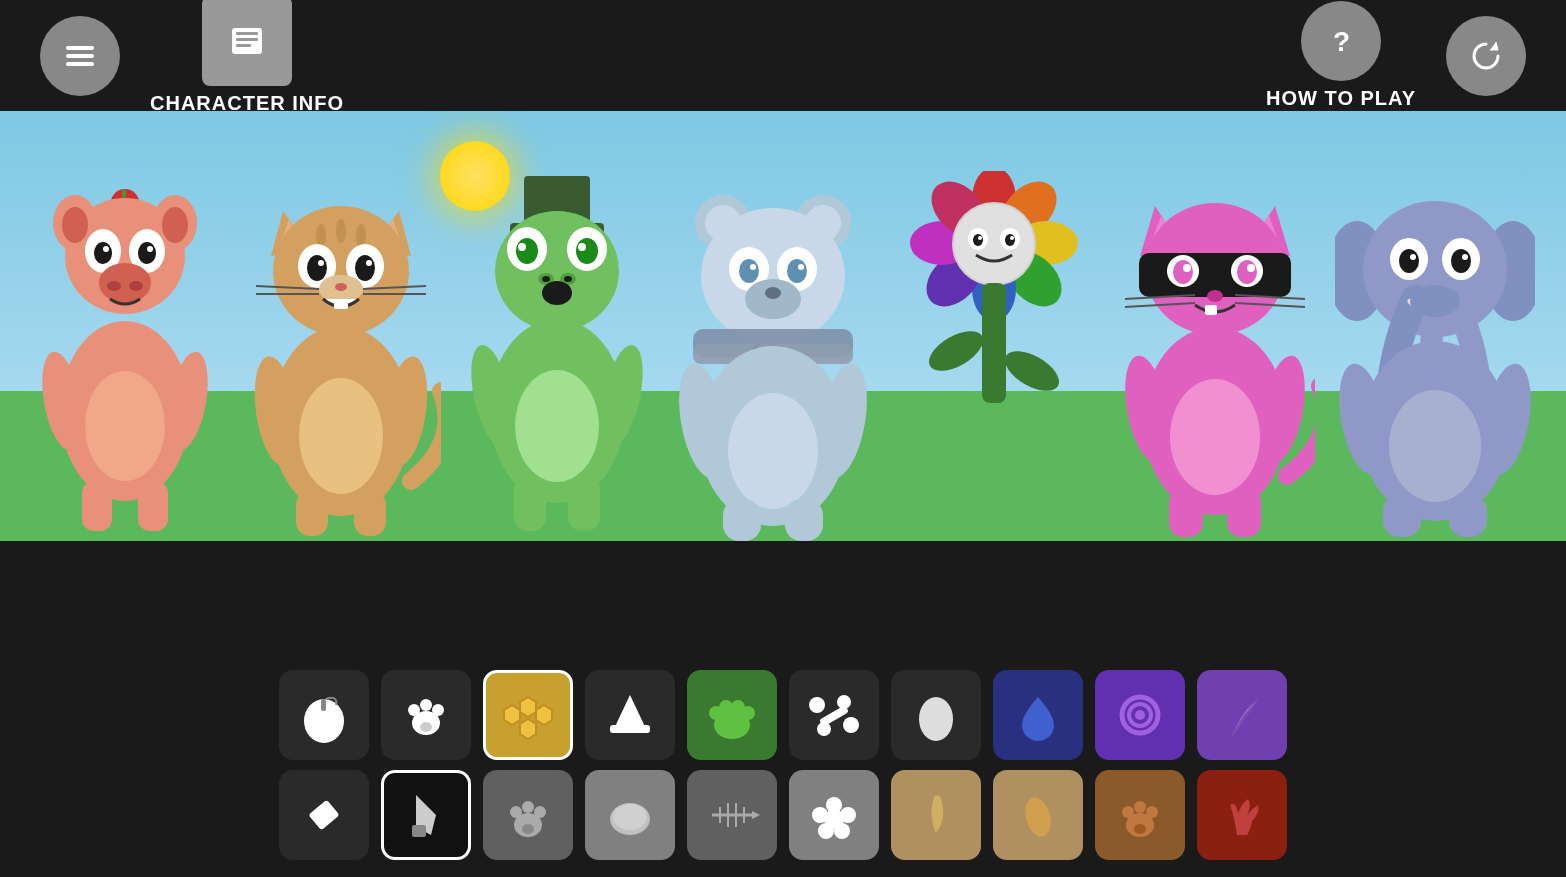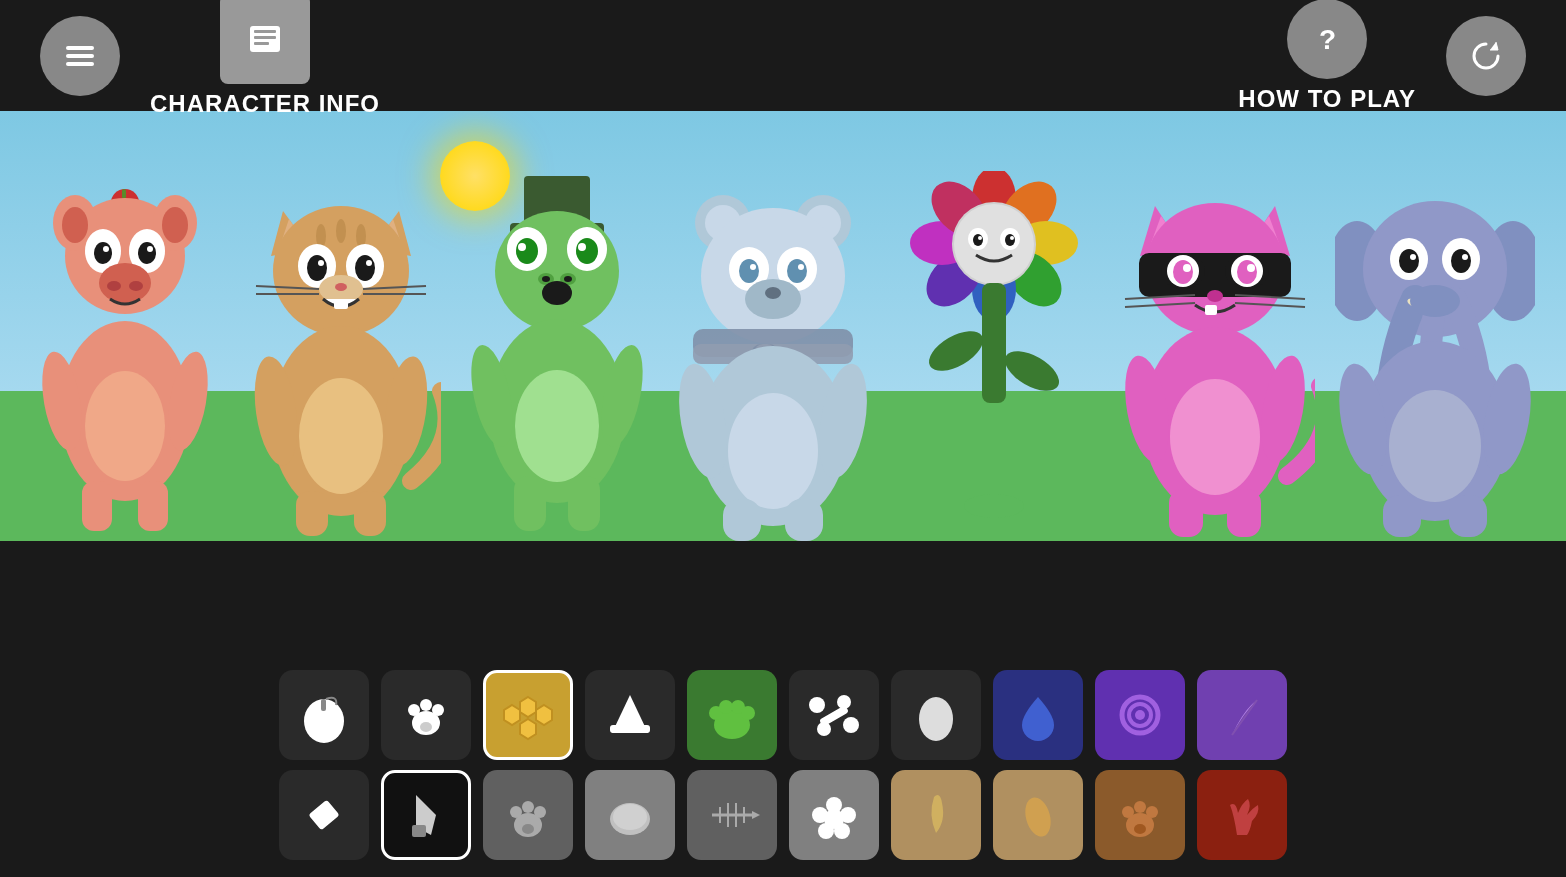--- a/index.html
+++ b/index.html
@@ -45,21 +45,21 @@
       justify-content: center;
       cursor: pointer;
       flex-direction: column;
     }
     .circle-btn svg {
       width: 40px;
       height: 40px;
     }
     .btn-label {
       color: #fff;
-      font-size: 24px;
+      font-size: 20px;
       font-weight: bold;
       text-align: center;
       margin-top: 6px;
       letter-spacing: 1px;
     }
     .top-btn-group {
       display: flex;
       flex-direction: column;
       align-items: center;
     }

